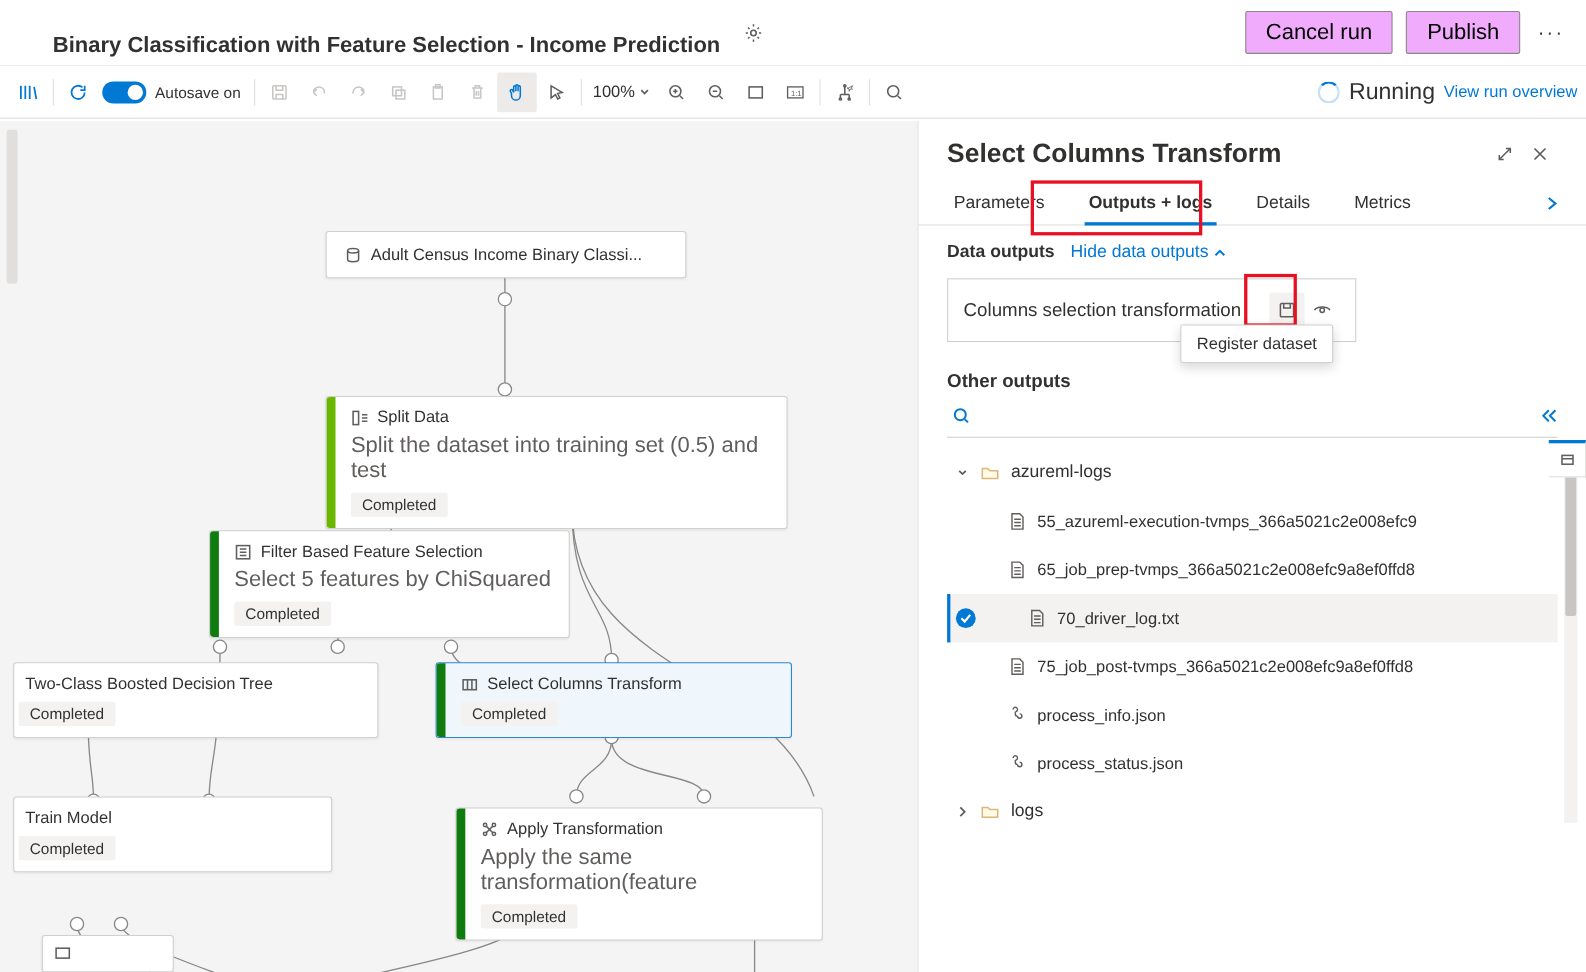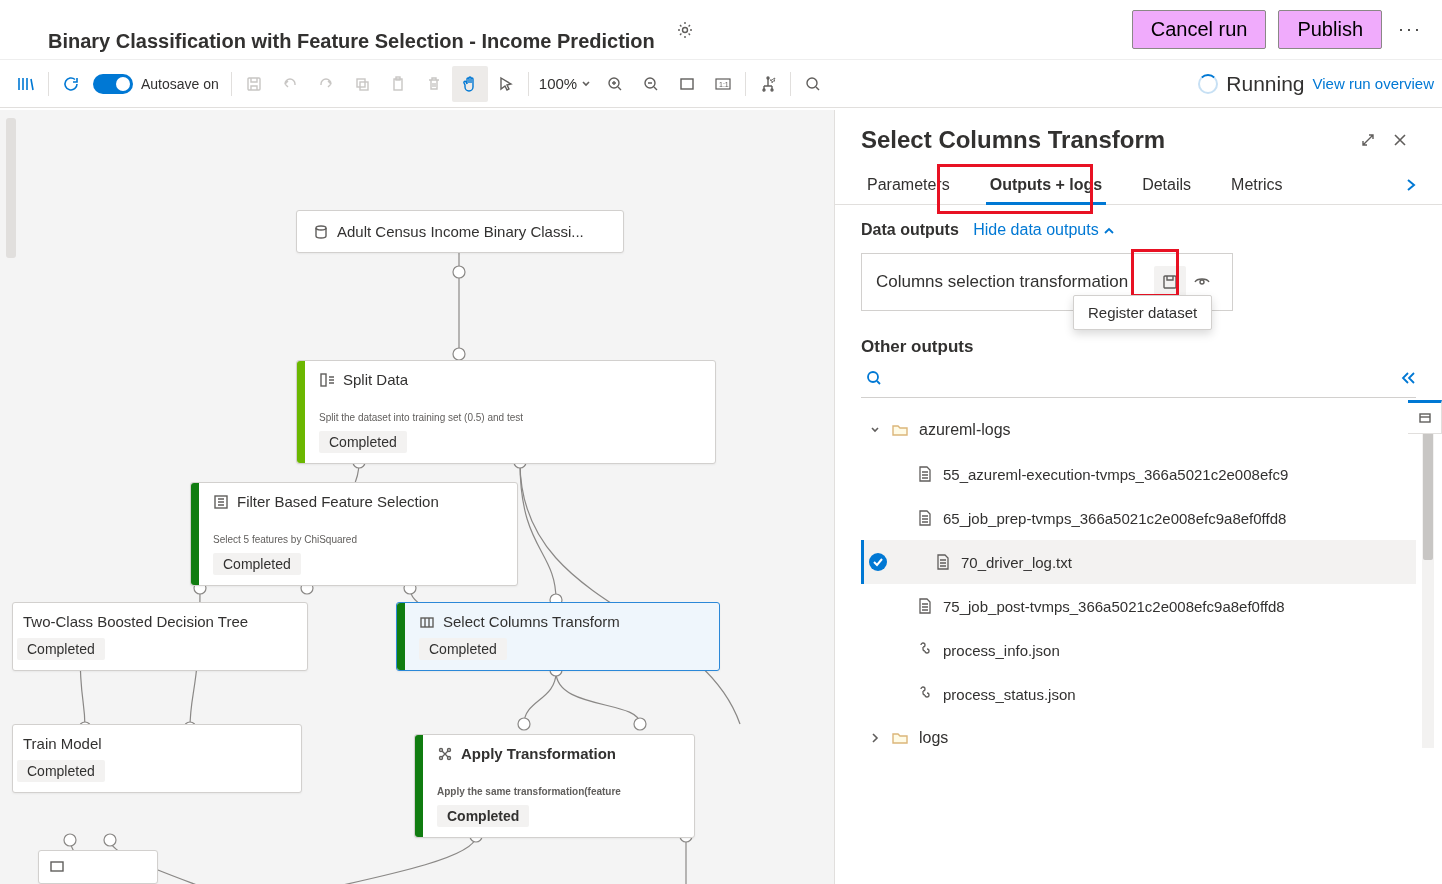--- a/index.html
+++ b/index.html
@@ -33,21 +33,21 @@
 .left-handle { position: absolute; left: 6px; top: 8px; width: 10px; height: 140px; background: #e1dfdd; border-radius: 3px; }
 svg.edges { position: absolute; left: 0; top: 0; width: 836px; height: 774px; pointer-events: none; }
 
 .node { position: absolute; background: #fff; border: 1px solid #d2d0ce; border-radius: 3px; box-shadow: 0 1px 2px rgba(0,0,0,0.05); }
 .node .bar { position: absolute; left: 0; top: 0; bottom: 0; width: 8px; border-radius: 3px 0 0 3px; }
 .bar.green { background: #6bb700; }
 .bar.dgreen { background: #107c10; }
 .node.selected { border: 1px solid #2b88d8; background: #eff6fc; }
 .node-inner { padding: 10px 16px 10px 22px; }
 .node-title { font-size: 15px; display: flex; align-items: center; gap: 8px; }
-.node-sub { font-size: 10px; color: #605e5c; margin-top: 24px; }
+.node-sub { font-size: 20px; color: #605e5c; margin-top: 6px; }
 .node-badge { display: inline-block; background: #f3f2f1; padding: 3px 10px; font-size: 14px; margin-top: 8px; border-radius: 2px; }
 .node-simple .node-inner { padding: 12px 16px; }
 .node-clip-left .node-inner { padding-left: 10px; }
 
 
 .panel { position: absolute; right: 0; top: 110px; width: 608px; bottom: 0; background: #fff; border-left: 1px solid #e1dfdd; display: flex; flex-direction: column; }
 .panel-head { display: flex; align-items: center; padding: 14px 26px 10px 26px; }
 .panel-title { font-size: 24px; font-weight: 600; flex: 1; }
 .panel-icon { width: 32px; height: 32px; display: flex; align-items: center; justify-content: center; cursor: pointer; }
 .tabs { display: flex; border-bottom: 1px solid #e1dfdd; padding: 0 18px; align-items: center; gap: 12px; }
@@ -290,21 +290,21 @@
             <rect x="2" y="2" width="12" height="12"></rect>
             <path d="M5 5h6M5 8h6M5 11h6"></path>
           </svg>
           <span>Filter Based Feature Selection</span>
         </div>
       <div class="node-sub">Select 5 features by ChiSquared</div>
       <span class="node-badge">Completed</span>
     </div>
   </div>
 
-  <div class="node node-clip-left" style="left:12px; top:492px; width:296px;">
+  <div class="node node-clip-left" style="left:12px; top:492px; width:332px;">
     <div class="node-inner">
       <div class="node-title">
           <span>Two-Class Boosted Decision Tree</span>
         </div>
       <span class="node-badge" style="margin-left:-6px">Completed</span>
     </div>
   </div>
 
   <div class="node selected" style="left:396px; top:492px; width:324px;">
     <div class="bar dgreen"></div>
@@ -322,21 +322,21 @@
 
   <div class="node node-clip-left" style="left:12px; top:614px; width:290px;">
     <div class="node-inner">
       <div class="node-title">
           <span>Train Model</span>
         </div>
       <span class="node-badge" style="margin-left:-6px">Completed</span>
     </div>
   </div>
 
-  <div class="node" style="left:414px; top:624px; width:281px;font-weight:bold;">
+  <div class="node" style="left:414px; top:624px; width:334px;">
     <div class="bar dgreen"></div>
     <div class="node-inner">
       <div class="node-title">
           <svg width="16" height="16" fill="none" stroke="#605e5c" stroke-width="1.4">
             <circle cx="4" cy="4" r="1.5"></circle>
             <circle cx="12" cy="4" r="1.5"></circle>
             <circle cx="4" cy="12" r="1.5"></circle>
             <circle cx="12" cy="12" r="1.5"></circle>
             <path d="M5 5l6 6M11 5l-6 6"></path>
           </svg>

